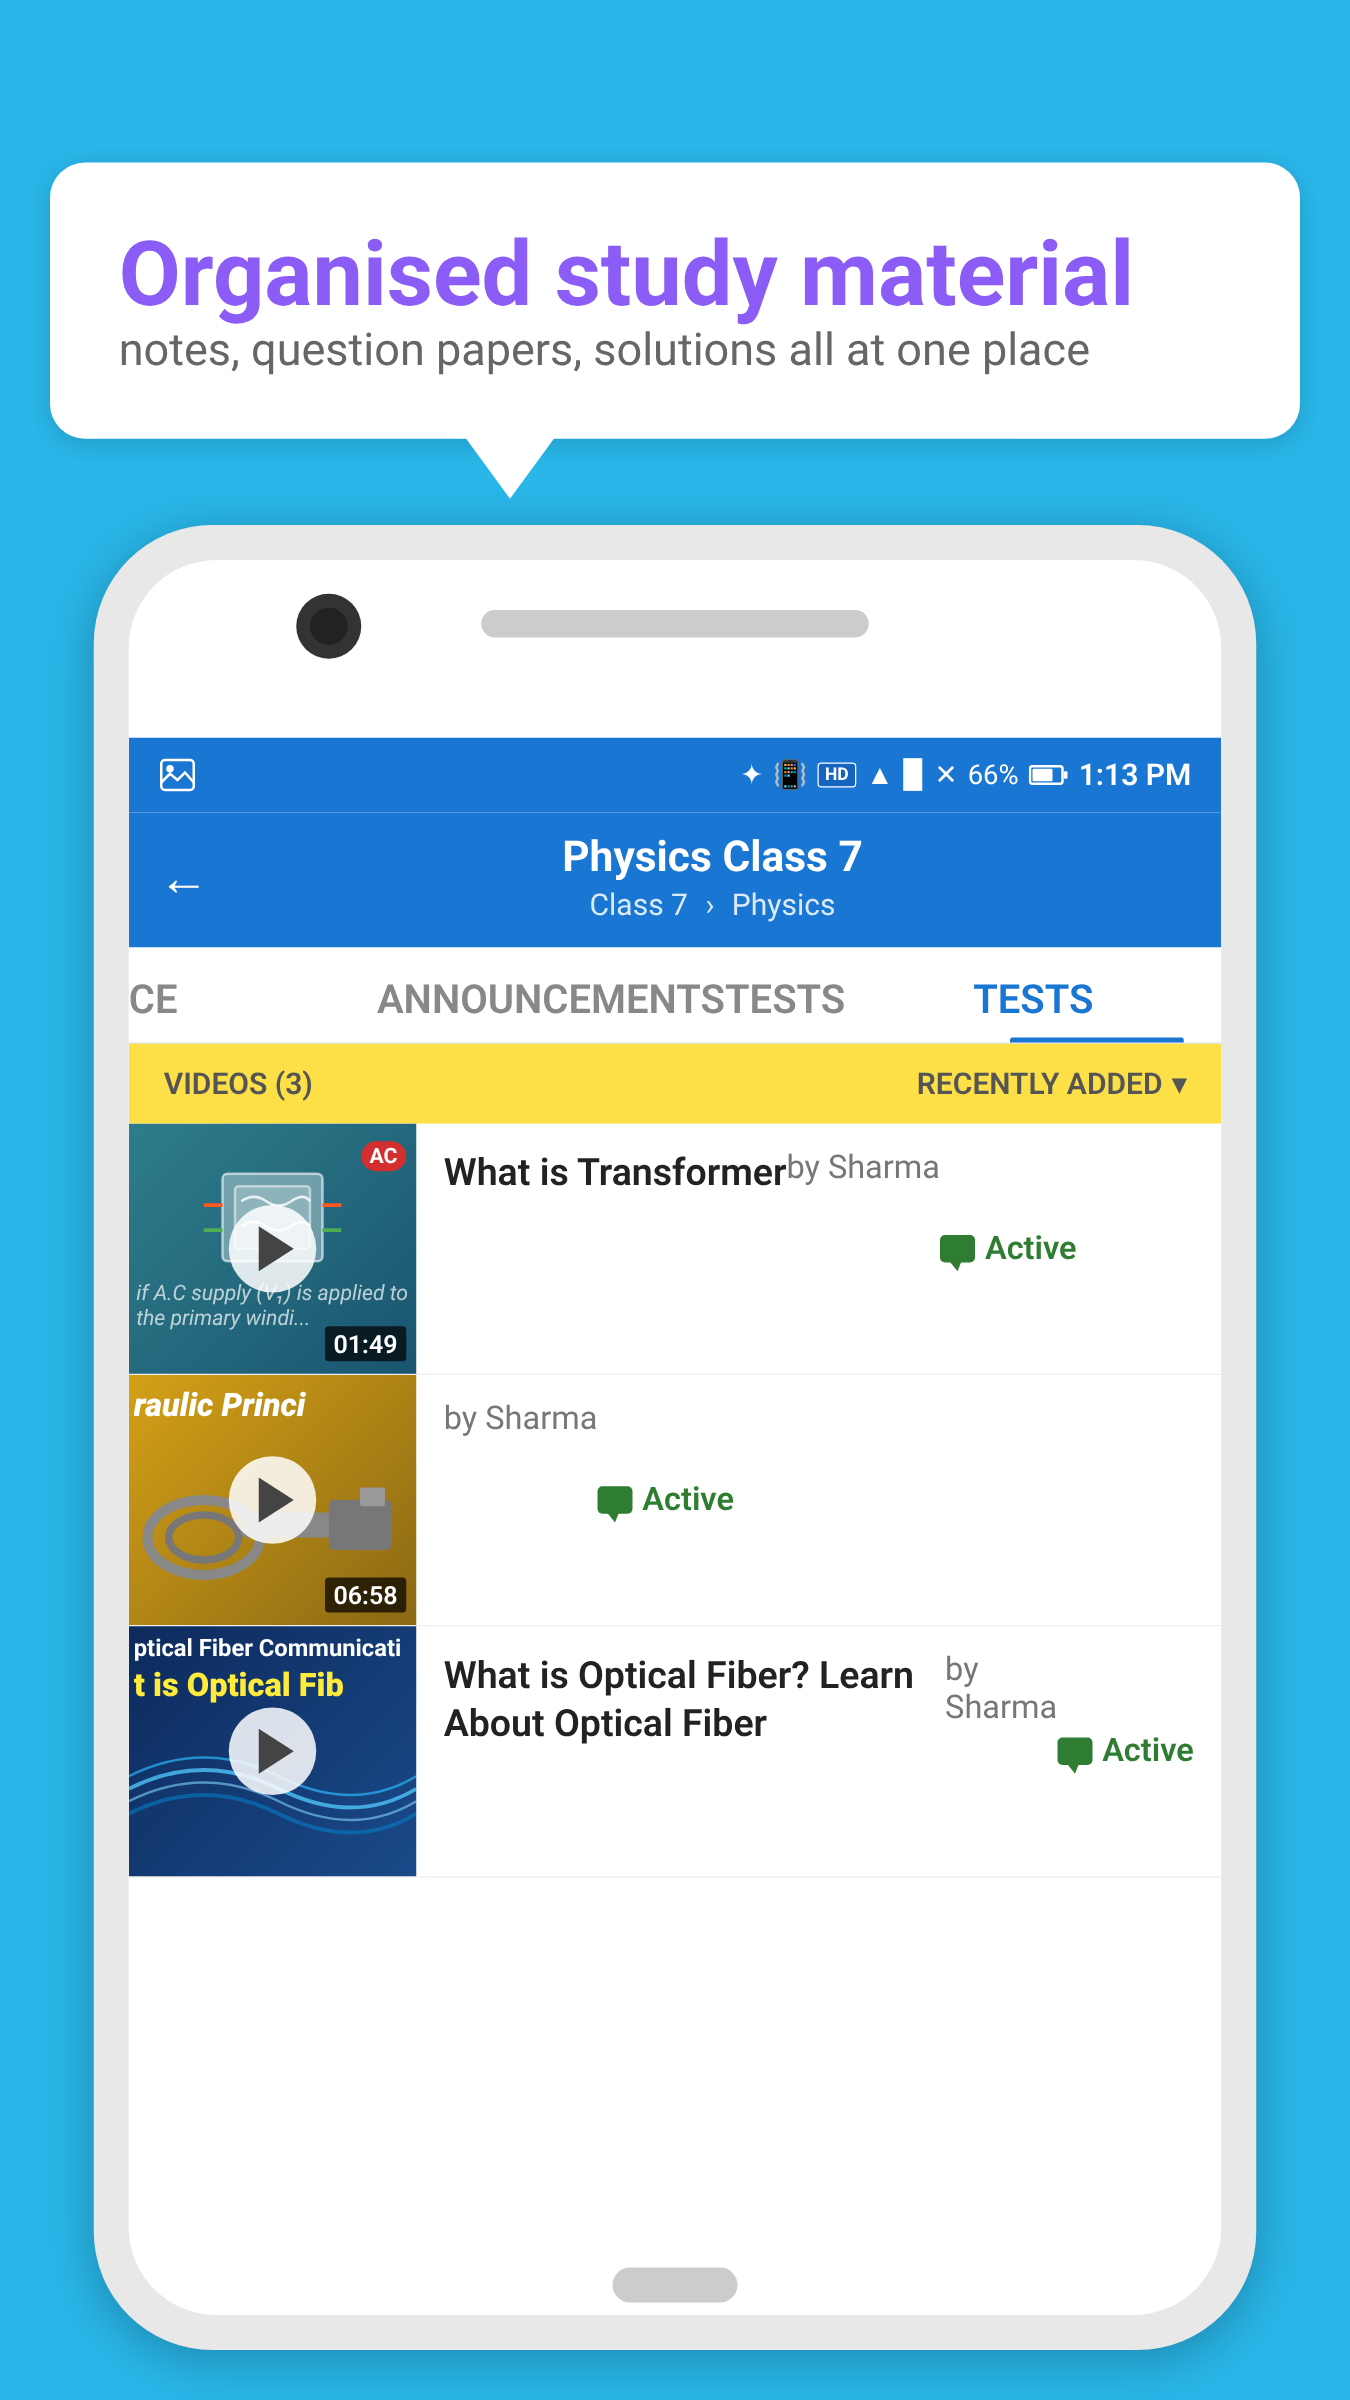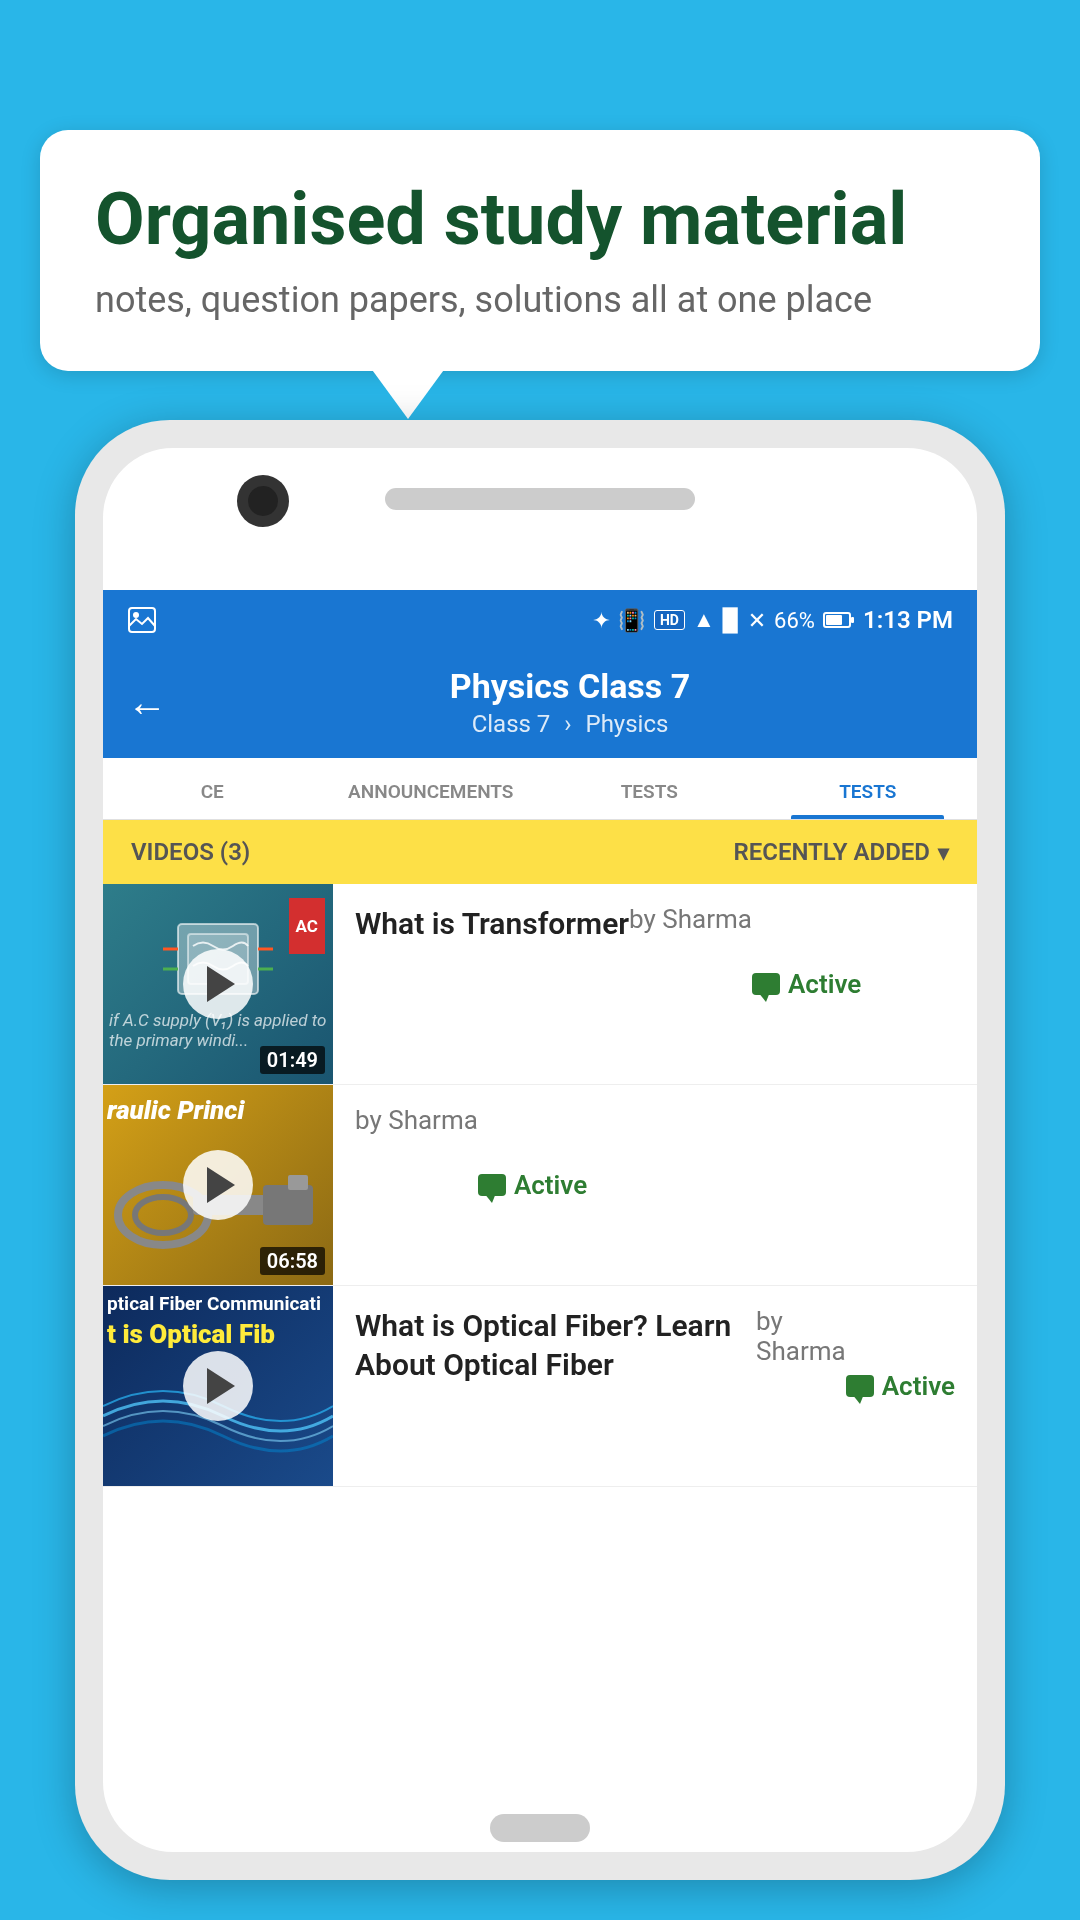--- a/index.html
+++ b/index.html
@@ -30,23 +30,22 @@
       left: 330px;
       width: 0;
       height: 0;
       border-left: 38px solid transparent;
       border-right: 38px solid transparent;
       border-top: 52px solid white;
     }
     .speech-bubble-title {
       font-size: 72px;
       font-weight: 700;
-      color: #14532d;
+      color: #8b5cf6;
       line-height: 1.1;
-      margin-bottom: 20px;
     }
     .speech-bubble-subtitle {
       font-size: 36px;
       color: #666;
       font-weight: 400;
     }
 
     
     .phone-wrapper {
       position: absolute;
@@ -187,23 +186,22 @@
     }
 
     
     .tabs-bar {
       background: white;
       display: flex;
       border-bottom: 1px solid #e0e0e0;
     }
     .tab-item {
       flex: 1;
-      text-align: center;
       padding: 22px 0 16px;
-      font-size: 19px;
+      font-size: 32px;
       font-weight: 600;
       color: #888;
       position: relative;
       cursor: pointer;
     }
     .tab-item.active {
       color: #1976d2;
     }
     .tab-item.active::after {
       content: '';
@@ -266,22 +264,22 @@
 
     
     .thumb-badge {
       position: absolute;
       top: 14px;
       right: 8px;
       background: #d32f2f;
       color: white;
       font-size: 17px;
       font-weight: 700;
-      padding: 18px 7px;
-      border-radius: 0;
+      padding: 2px 7px;
+      border-radius: 12px;
     }
 
     .play-button {
       position: absolute;
       top: 50%;
       left: 50%;
       transform: translate(-50%, -50%);
       width: 70px;
       height: 70px;
       background: rgba(255,255,255,0.85);

